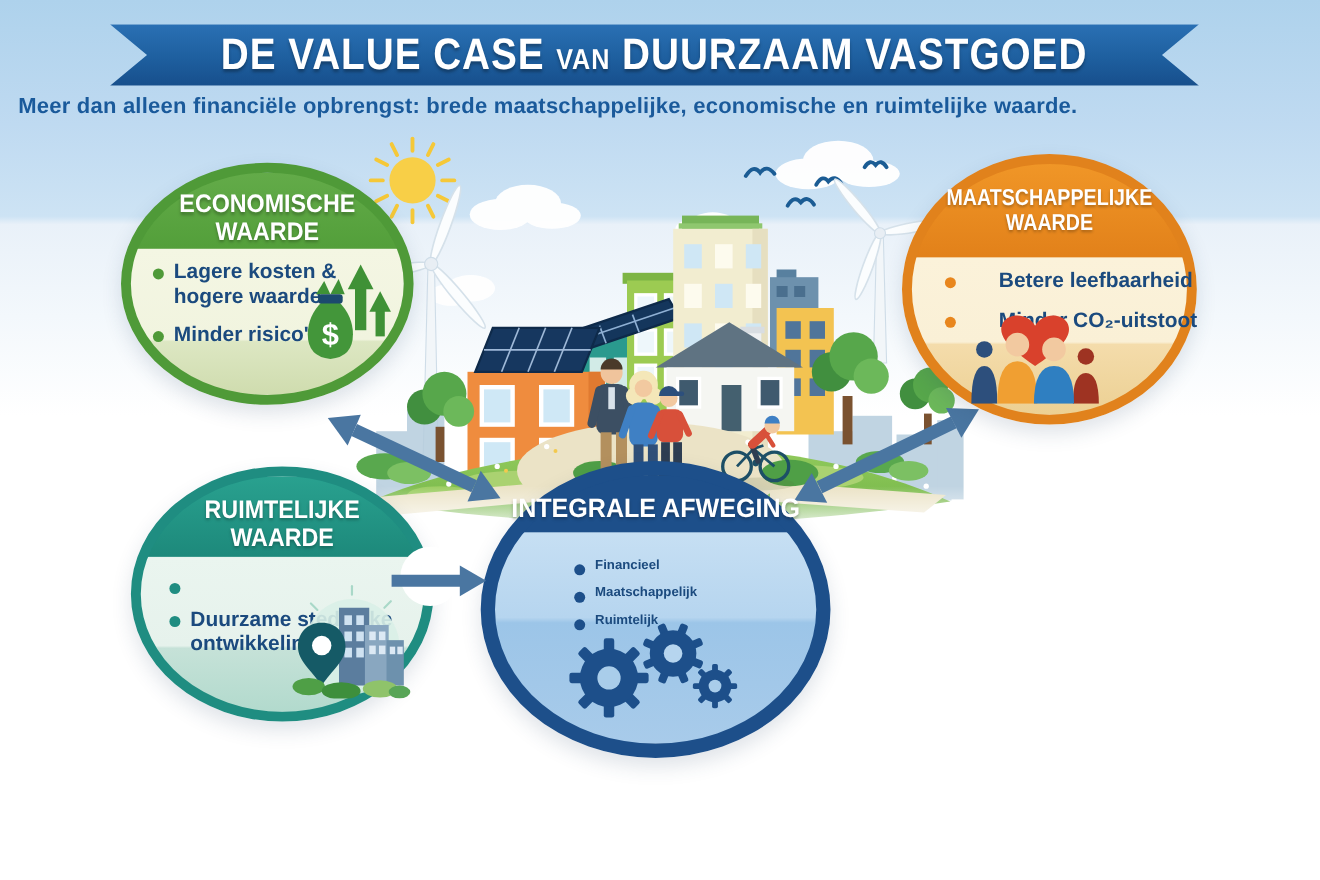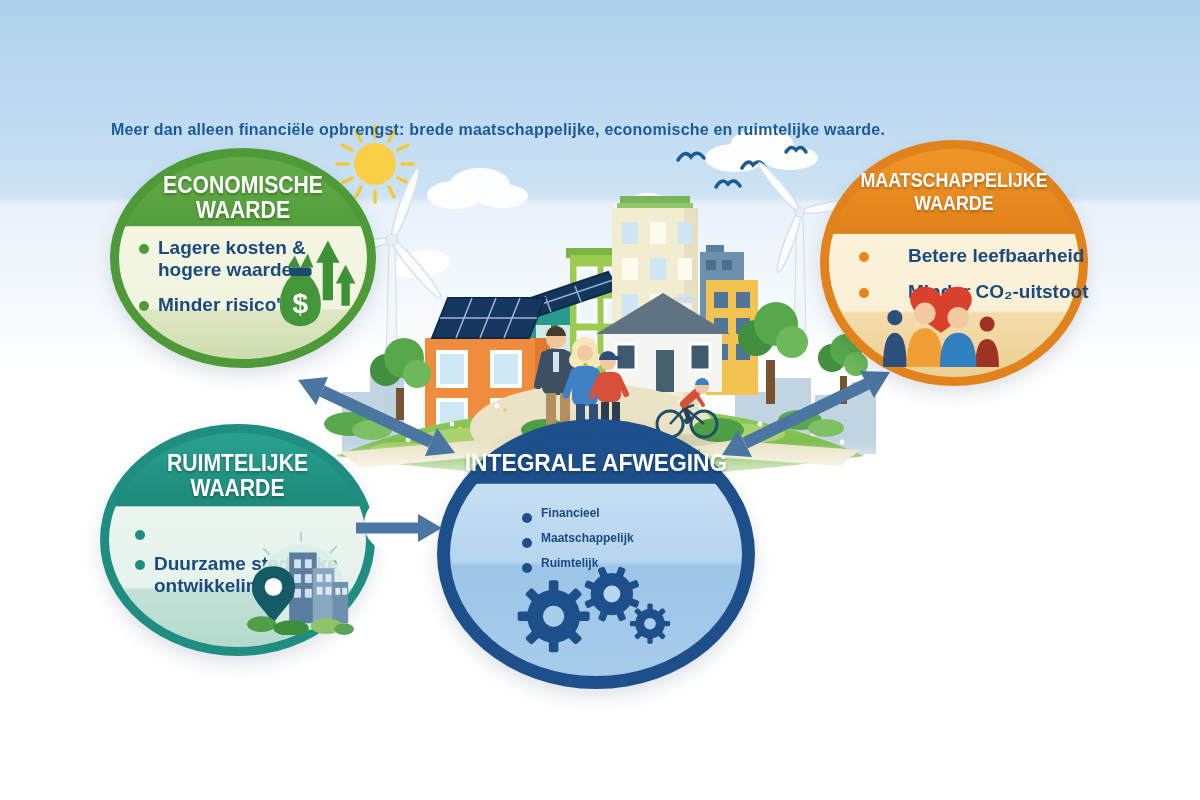--- a/index.html
+++ b/index.html
@@ -16,21 +16,21 @@
           background:linear-gradient(180deg,#2a70b4 0%,#1e5f9f 55%,#174f8c 100%);
           clip-path:polygon(0 0,100% 0,96.6% 50%,100% 100%,0 100%,3.4% 50%);
           display:flex;align-items:center;justify-content:center;
           filter:drop-shadow(0 3px 4px rgba(20,50,90,.25));}
   #banner .ttl{display:flex;align-items:baseline;gap:12px;transform:scaleX(.88);white-space:nowrap;
                color:#fff;font-weight:bold;letter-spacing:1px;text-shadow:0 2px 3px rgba(0,0,0,.3);}
   #banner .big{font-size:40px;}
   #banner .small{font-size:26px;}
 
   #subtitle{position:absolute;left:0;top:86px;width:996px;text-align:center;z-index:6;
-            color:#1a5a9b;font-size:16px;font-weight:bold;letter-spacing:.2px;margin-top:35px;}
+            color:#1a5a9b;font-size:20px;font-weight:bold;letter-spacing:.2px;}
 
   
   #scene-svg{position:absolute;left:0;top:0;z-index:1;}
   #arrows-under{position:absolute;left:0;top:0;z-index:2;}
   #arrows-over{position:absolute;left:0;top:0;z-index:5;}
 
   
   .bubble{position:absolute;border-radius:50%;z-index:4;box-shadow:0 8px 18px rgba(40,70,100,.15);}
   .bubble-title{position:absolute;left:0;width:100%;text-align:center;color:#fff;font-weight:bold;
                 line-height:1.08;text-shadow:0 2px 3px rgba(0,0,0,.28);transform:scaleX(.92);}
@@ -52,21 +52,21 @@
 
   #bubble-social{left:820px;top:140px;width:268px;height:246px;border:9px solid #e1821c;
     background:linear-gradient(180deg,#f09627 0%,#e2811a 37%,#fbf2da 37.5%,#faf0d6 71%,#f4dcab 72%,#ecd093 100%);}
   #bubble-social .bubble-title{top:20px;font-size:21px;transform:scaleX(.85);}
   #bubble-social .bubble-body{left:30px;top:96px;}
   #bubble-social .bubble-body li{margin-bottom:14px;gap:39px;}
   #bubble-social .dot{background:#e8861d;}
   #bubble-social .btxt{max-width:205px;white-space:nowrap;}
   #bubble-social .bubble-icon{left:42px;bottom:10px;}
 
-  #bubble-spatial{left:100px;top:424px;width:275px;height:232px;border:9px solid #1f8d81;
+  #bubble-spatial{left:119px;top:424px;width:275px;height:232px;border:9px solid #1f8d81;
     background:linear-gradient(180deg,#29a18f 0%,#1d897b 34%,#eaf5ef 34.5%,#e6f2ec 72%,#c6e2d8 73%,#b2dacd 100%);}
   #bubble-spatial .bubble-title{top:18px;font-size:23px;}
   #bubble-spatial .bubble-body{left:26px;top:90px;}
   #bubble-spatial .bubble-body li{margin-bottom:13px;}
   #bubble-spatial .dot{background:#1f8d81;}
   #bubble-spatial .btxt{max-width:196px;}
   #bubble-spatial .bubble-icon{right:8px;bottom:12px;}
 
   #bubble-integral{left:437px;top:419px;width:318px;height:270px;border:13px solid #1d4f8a;
     background:linear-gradient(180deg,#1d4f8a 0%,#1d4f8a 21%,#c6dff3 21.5%,#b6d5ef 53%,#9cc5e8 55%,#a8cbea 100%);}
@@ -532,15 +532,22 @@
   </div>
 
   <svg id="arrows-over" width="1200" height="800" viewBox="0 0 1200 800">
     <g>
       <circle cx="391" cy="524" r="27" fill="#ffffff"></circle>
       <line x1="356" y1="528" x2="420" y2="528" stroke="#4a76a1" stroke-width="11"></line>
       <polygon points="442,528 418,514 418,542" fill="#4a76a1"></polygon>
     </g>
   </svg>
 
+  <div id="banner">
+    <div class="ttl">
+      <span class="big">DE VALUE CASE</span>
+      <span class="small">VAN</span>
+      <span class="big">DUURZAAM VASTGOED</span>
+    </div>
+  </div>
   <div id="subtitle">Meer dan alleen financiële opbrengst: brede maatschappelijke, economische en ruimtelijke waarde.</div>
 
 </div>
 
 </body></html>

